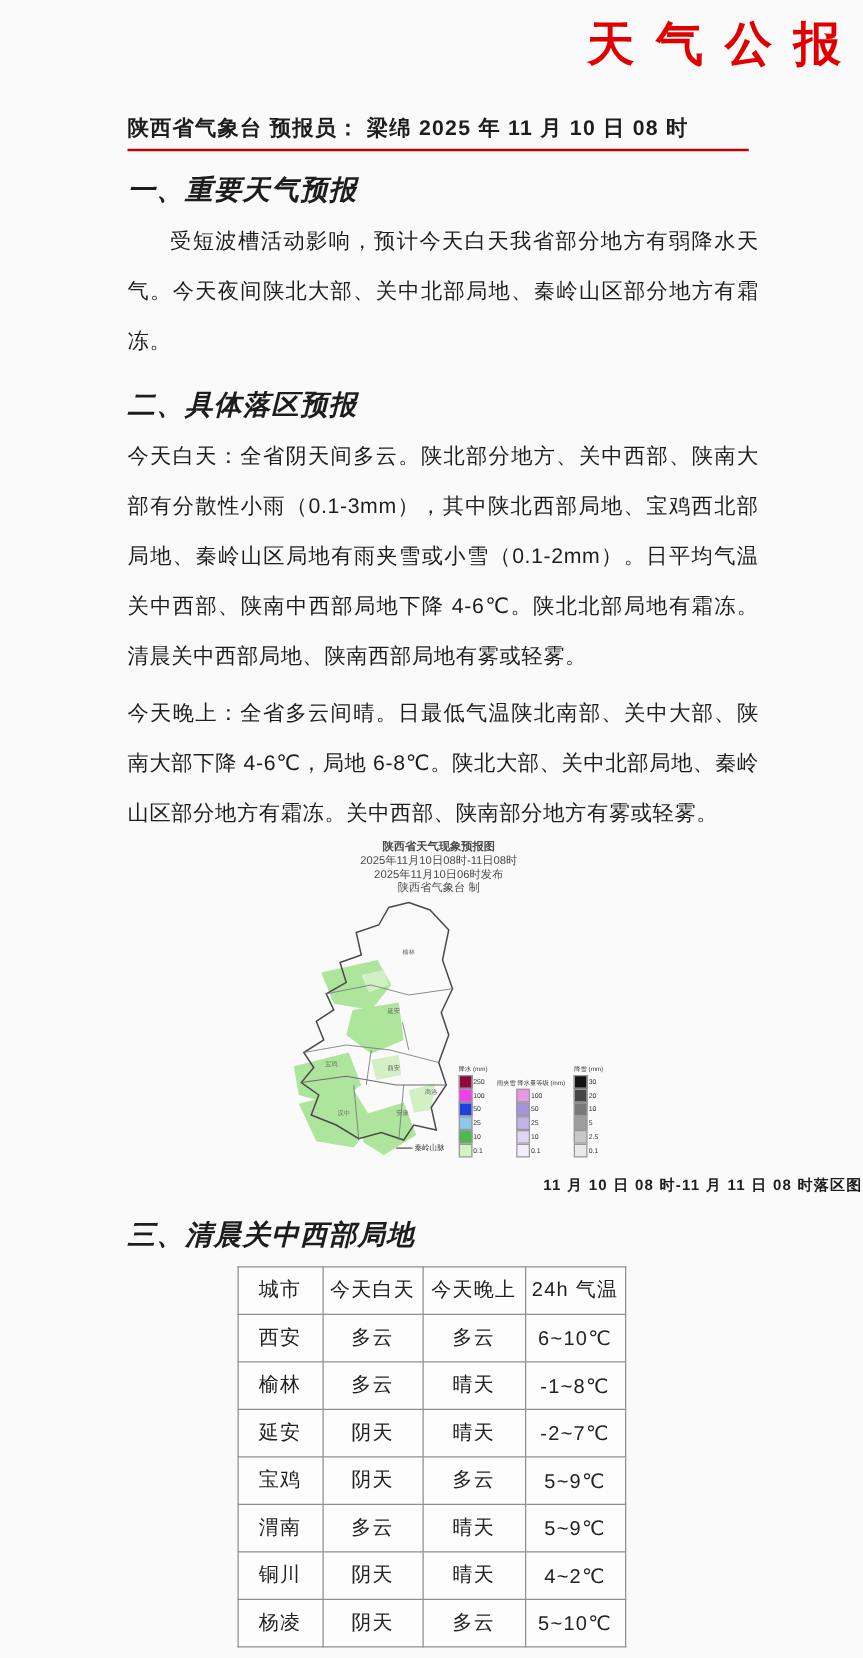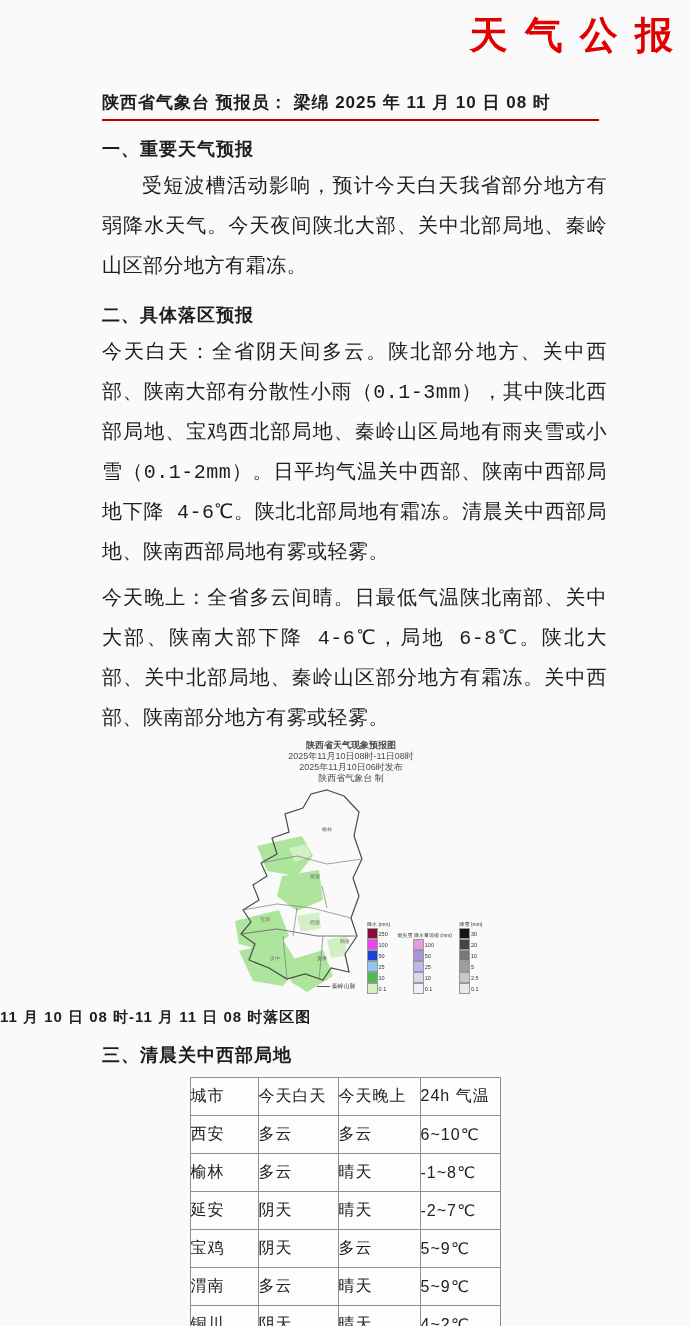--- a/index.html
+++ b/index.html
@@ -26,32 +26,32 @@
     font-size:17px;
     font-weight:bold;
     letter-spacing:1px;
     padding-bottom:5px;
     border-bottom:2px solid #c00000;
     white-space:nowrap;
   }
   .section-heading {
     margin:16px 0 0 102px;
     width:505px;
-    font-size:18px;
+    font-size:22px;
     font-weight:bold;
     letter-spacing:1px;
+    font-style:italic;
   }
   .para {
     margin:6px 0 0 102px;
     width:505px;
-    font-size:20px;
+    font-size:17px;
     line-height:40px;
     text-align:justify;
     letter-spacing:0.5px;
-    font-family:Liberation Mono, monospace;
   }
   .para.indent { text-indent:2em; }
   
   .map-block { margin-top:1px; }
   .map-titles { text-align:center; font-size:9px; line-height:11px; color:#4a4a4a; transform:translateX(6px); }
   .map-titles .t0 { font-weight:bold; }
   .map-canvas {
     position:relative;
     width:256px; height:212px;
     margin:2px auto 0;
@@ -65,36 +65,37 @@
   .legend-bar { display:flex; flex-direction:column; align-items:center; }
   .legend-bar .lg-head { font-size:5px; line-height:6px; color:#333; text-align:center; margin-bottom:1px; white-space:nowrap; }
   .lg-row { display:flex; align-items:center; }
   .lg-swatch { width:11px; height:11px; border:0.5px solid #999; }
   .lg-val { font-size:5.5px; color:#333; margin-left:1px; width:12px; }
   .mountain-legend { display:flex; align-items:center; margin-right:4px; margin-bottom:3px; }
   .mountain-legend .dash { display:inline-block; width:13px; height:0; border-top:1.5px solid #555; margin-right:2px; }
   .mountain-legend .mt-label { font-size:6px; color:#333; white-space:nowrap; }
   .map-caption {
     margin-top:10px;
-    text-align:left;
-    font-size:15px;
+    text-align:right;
+    font-size:12px;
     font-weight:bold;
     letter-spacing:1px;
+    padding-left:48px;
   }
   
   .city-table {
     margin:10px auto 0;
     border-collapse:collapse;
     table-layout:fixed;
     width:310px;
   }
   .city-table th, .city-table td {
     border:1px solid #8f8f8f;
     height:38px;
-    text-align:left;
+    text-align:center;
     vertical-align:middle;
     font-size:16px;
     font-weight:normal;
     color:#222;
     letter-spacing:1px;
     background:#fdfdfd;
   }
   .city-table col.c0 { width:68px; }
   .city-table col.c1 { width:80px; }
   .city-table col.c2 { width:82px; }

